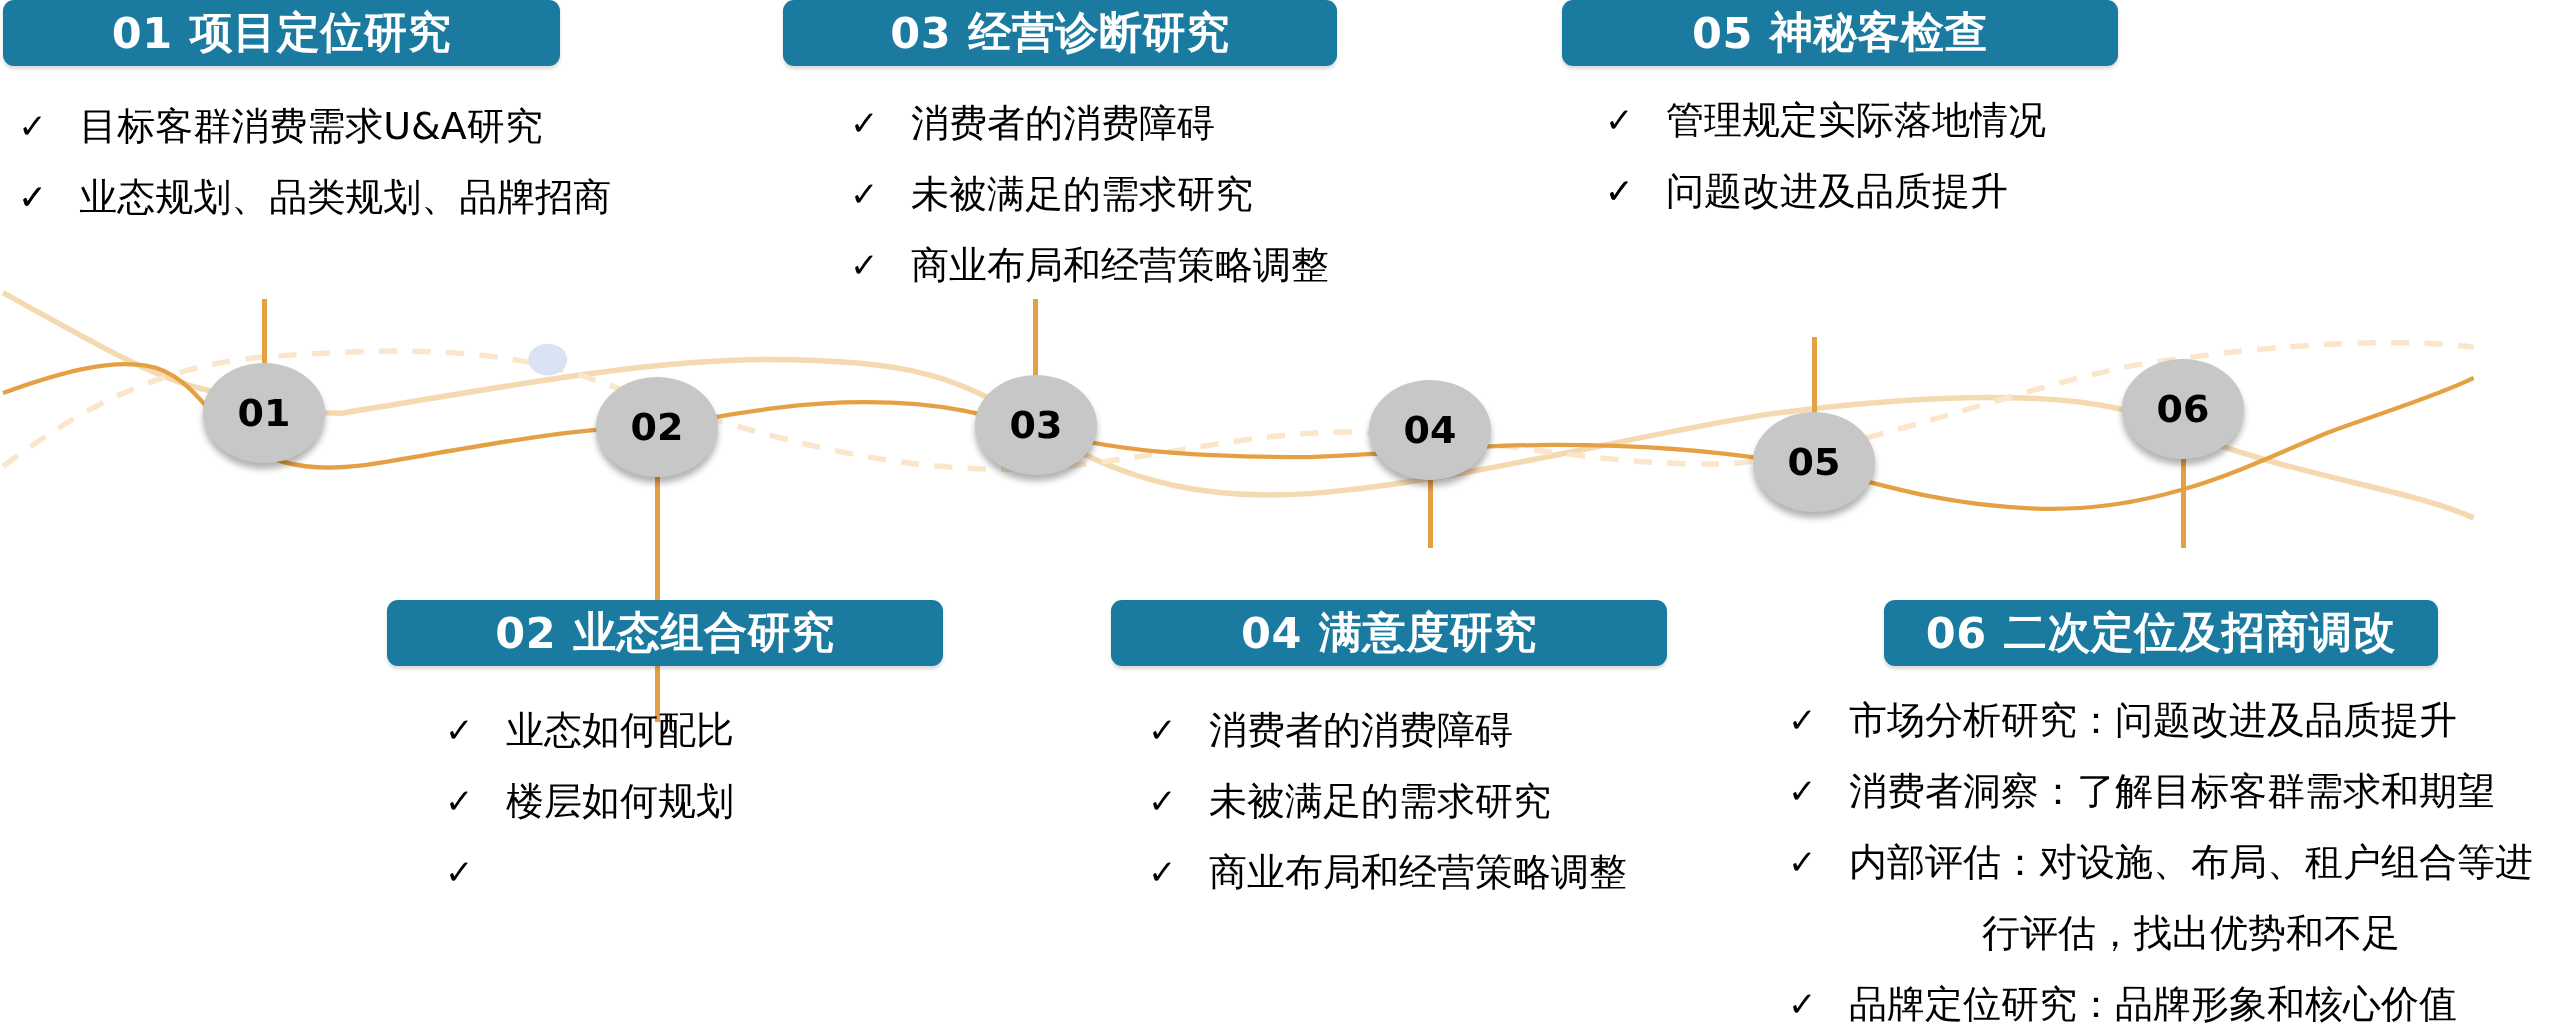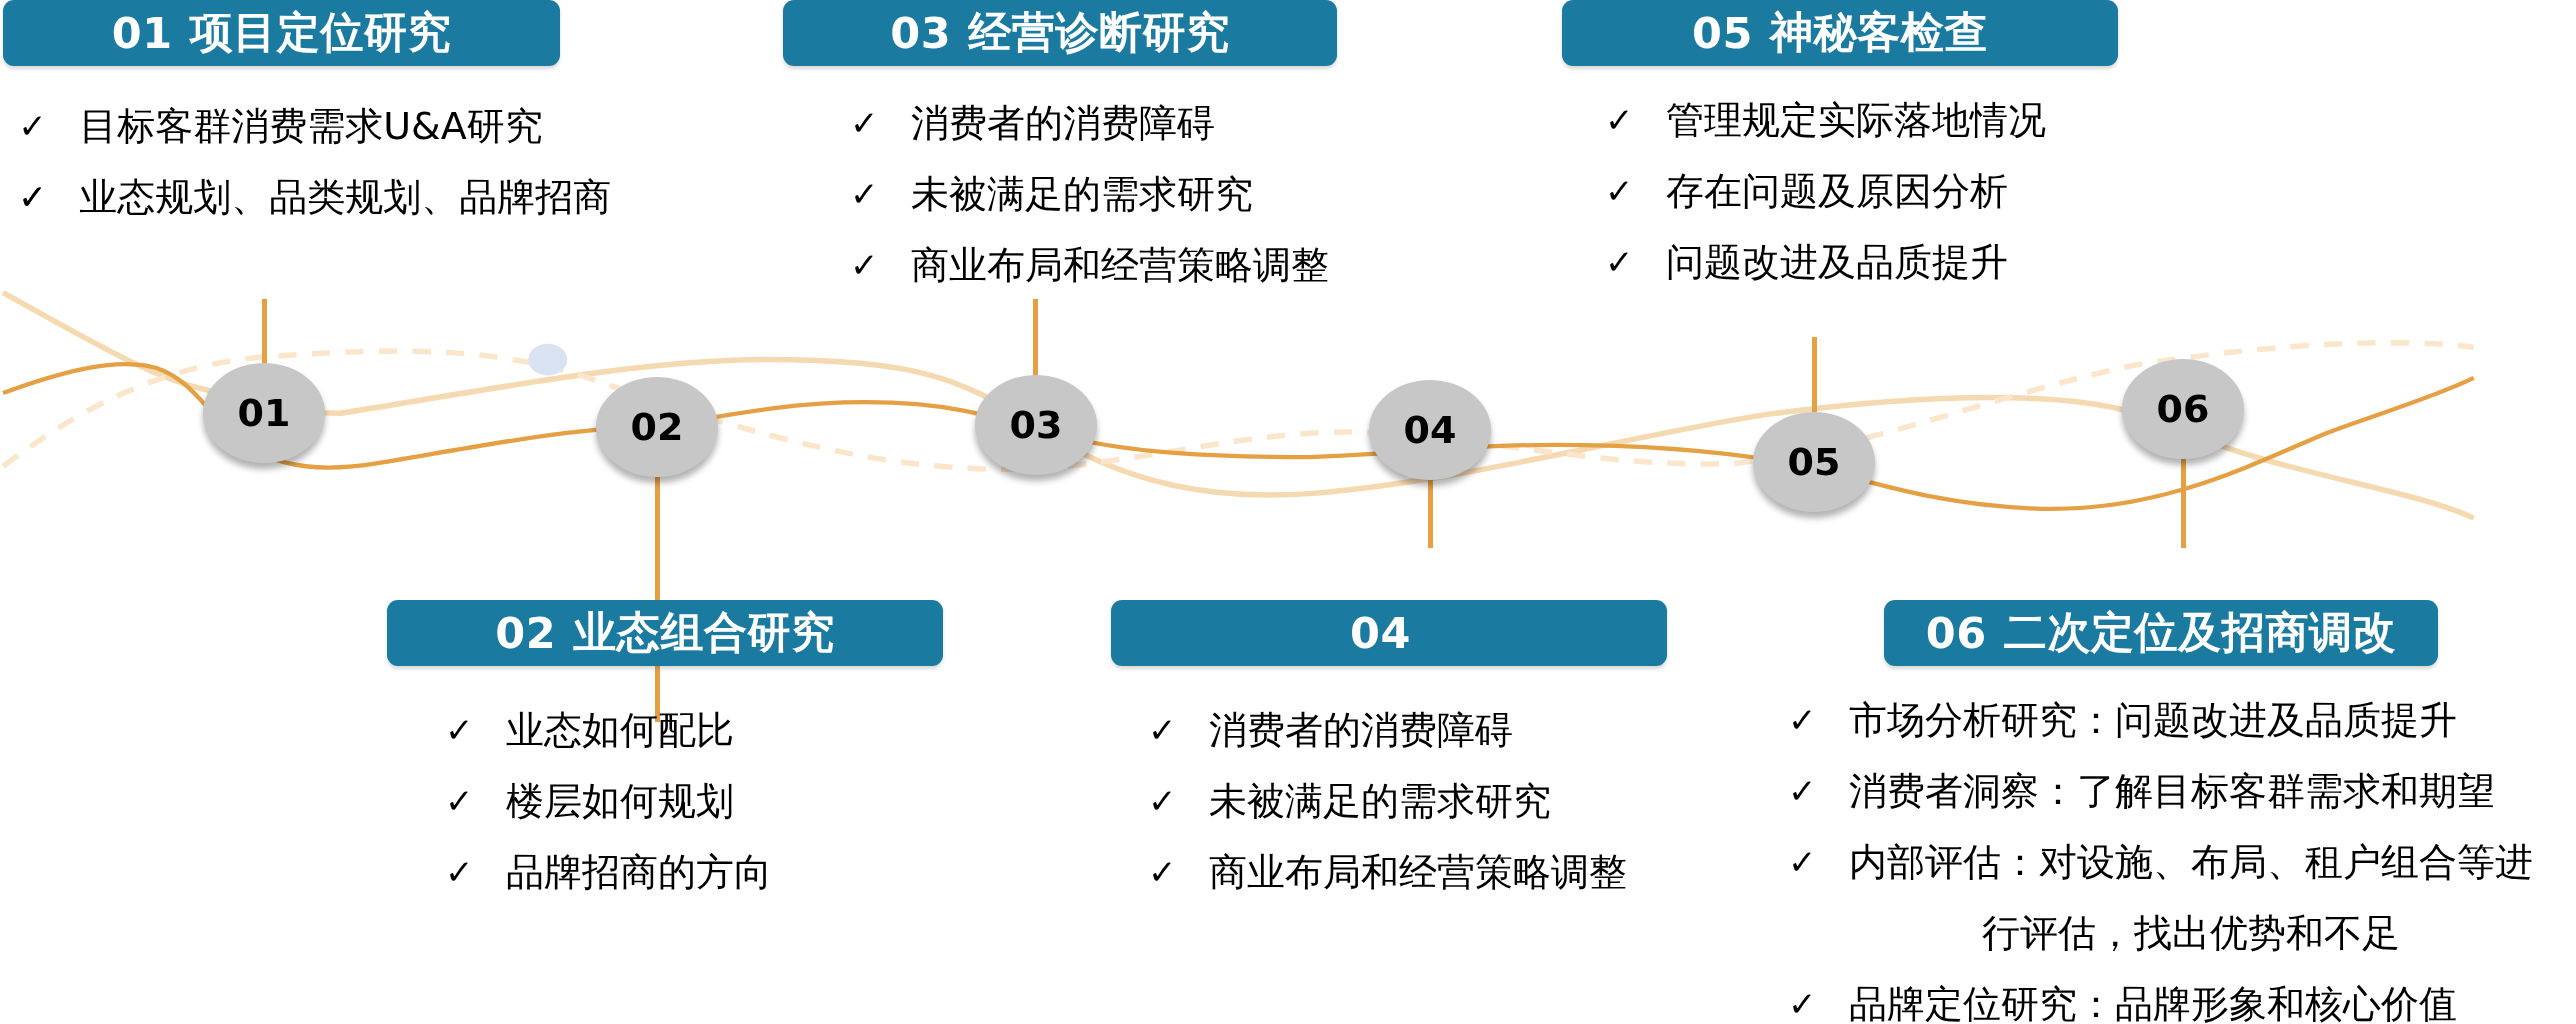--- a/index.html
+++ b/index.html
@@ -62,36 +62,37 @@
   <li><span class="check">✓</span><span>未被满足的需求研究</span></li>
   <li><span class="check">✓</span><span>商业布局和经营策略调整</span></li>
 </ul>
 
 <div class="header-box" style="left:1562px; top:0px; width:556px;">
   <span class="num">05</span>
   <span>神秘客检查</span>
 </div>
 <ul class="list" style="left:1605px; top:85px;">
   <li><span class="check">✓</span><span>管理规定实际落地情况</span></li>
-  <li><span class="check">✓</span><span>存在问题及原因分析</span></li>
+  <li><span class="check">✓</span></li>
   <li><span class="check">✓</span><span>问题改进及品质提升</span></li>
 </ul>
 
 <div class="header-box" style="left:387px; top:600px; width:556px;">
   <span class="num">02</span>
   <span>业态组合研究</span>
 </div>
 <ul class="list" style="left:445px; top:695px;">
   <li><span class="check">✓</span><span>业态如何配比</span></li>
   <li><span class="check">✓</span><span>楼层如何规划</span></li>
-  <li><span class="check">✓</span><span>品牌招商的方向</span></li>
+  <li><span class="check">✓</span></li>
 </ul>
 
 <div class="header-box" style="left:1111px; top:600px; width:556px;">
   <span class="num">04</span>
+  <span>满意度研究</span>
 </div>
 <ul class="list" style="left:1148px; top:695px;">
   <li><span class="check">✓</span><span>消费者的消费障碍</span></li>
   <li><span class="check">✓</span><span>未被满足的需求研究</span></li>
   <li><span class="check">✓</span><span>商业布局和经营策略调整</span></li>
 </ul>
 
 <div class="header-box" style="left:1884px; top:600px; width:554px;">
   <span class="num">06</span>
   <span>二次定位及招商调改</span>

